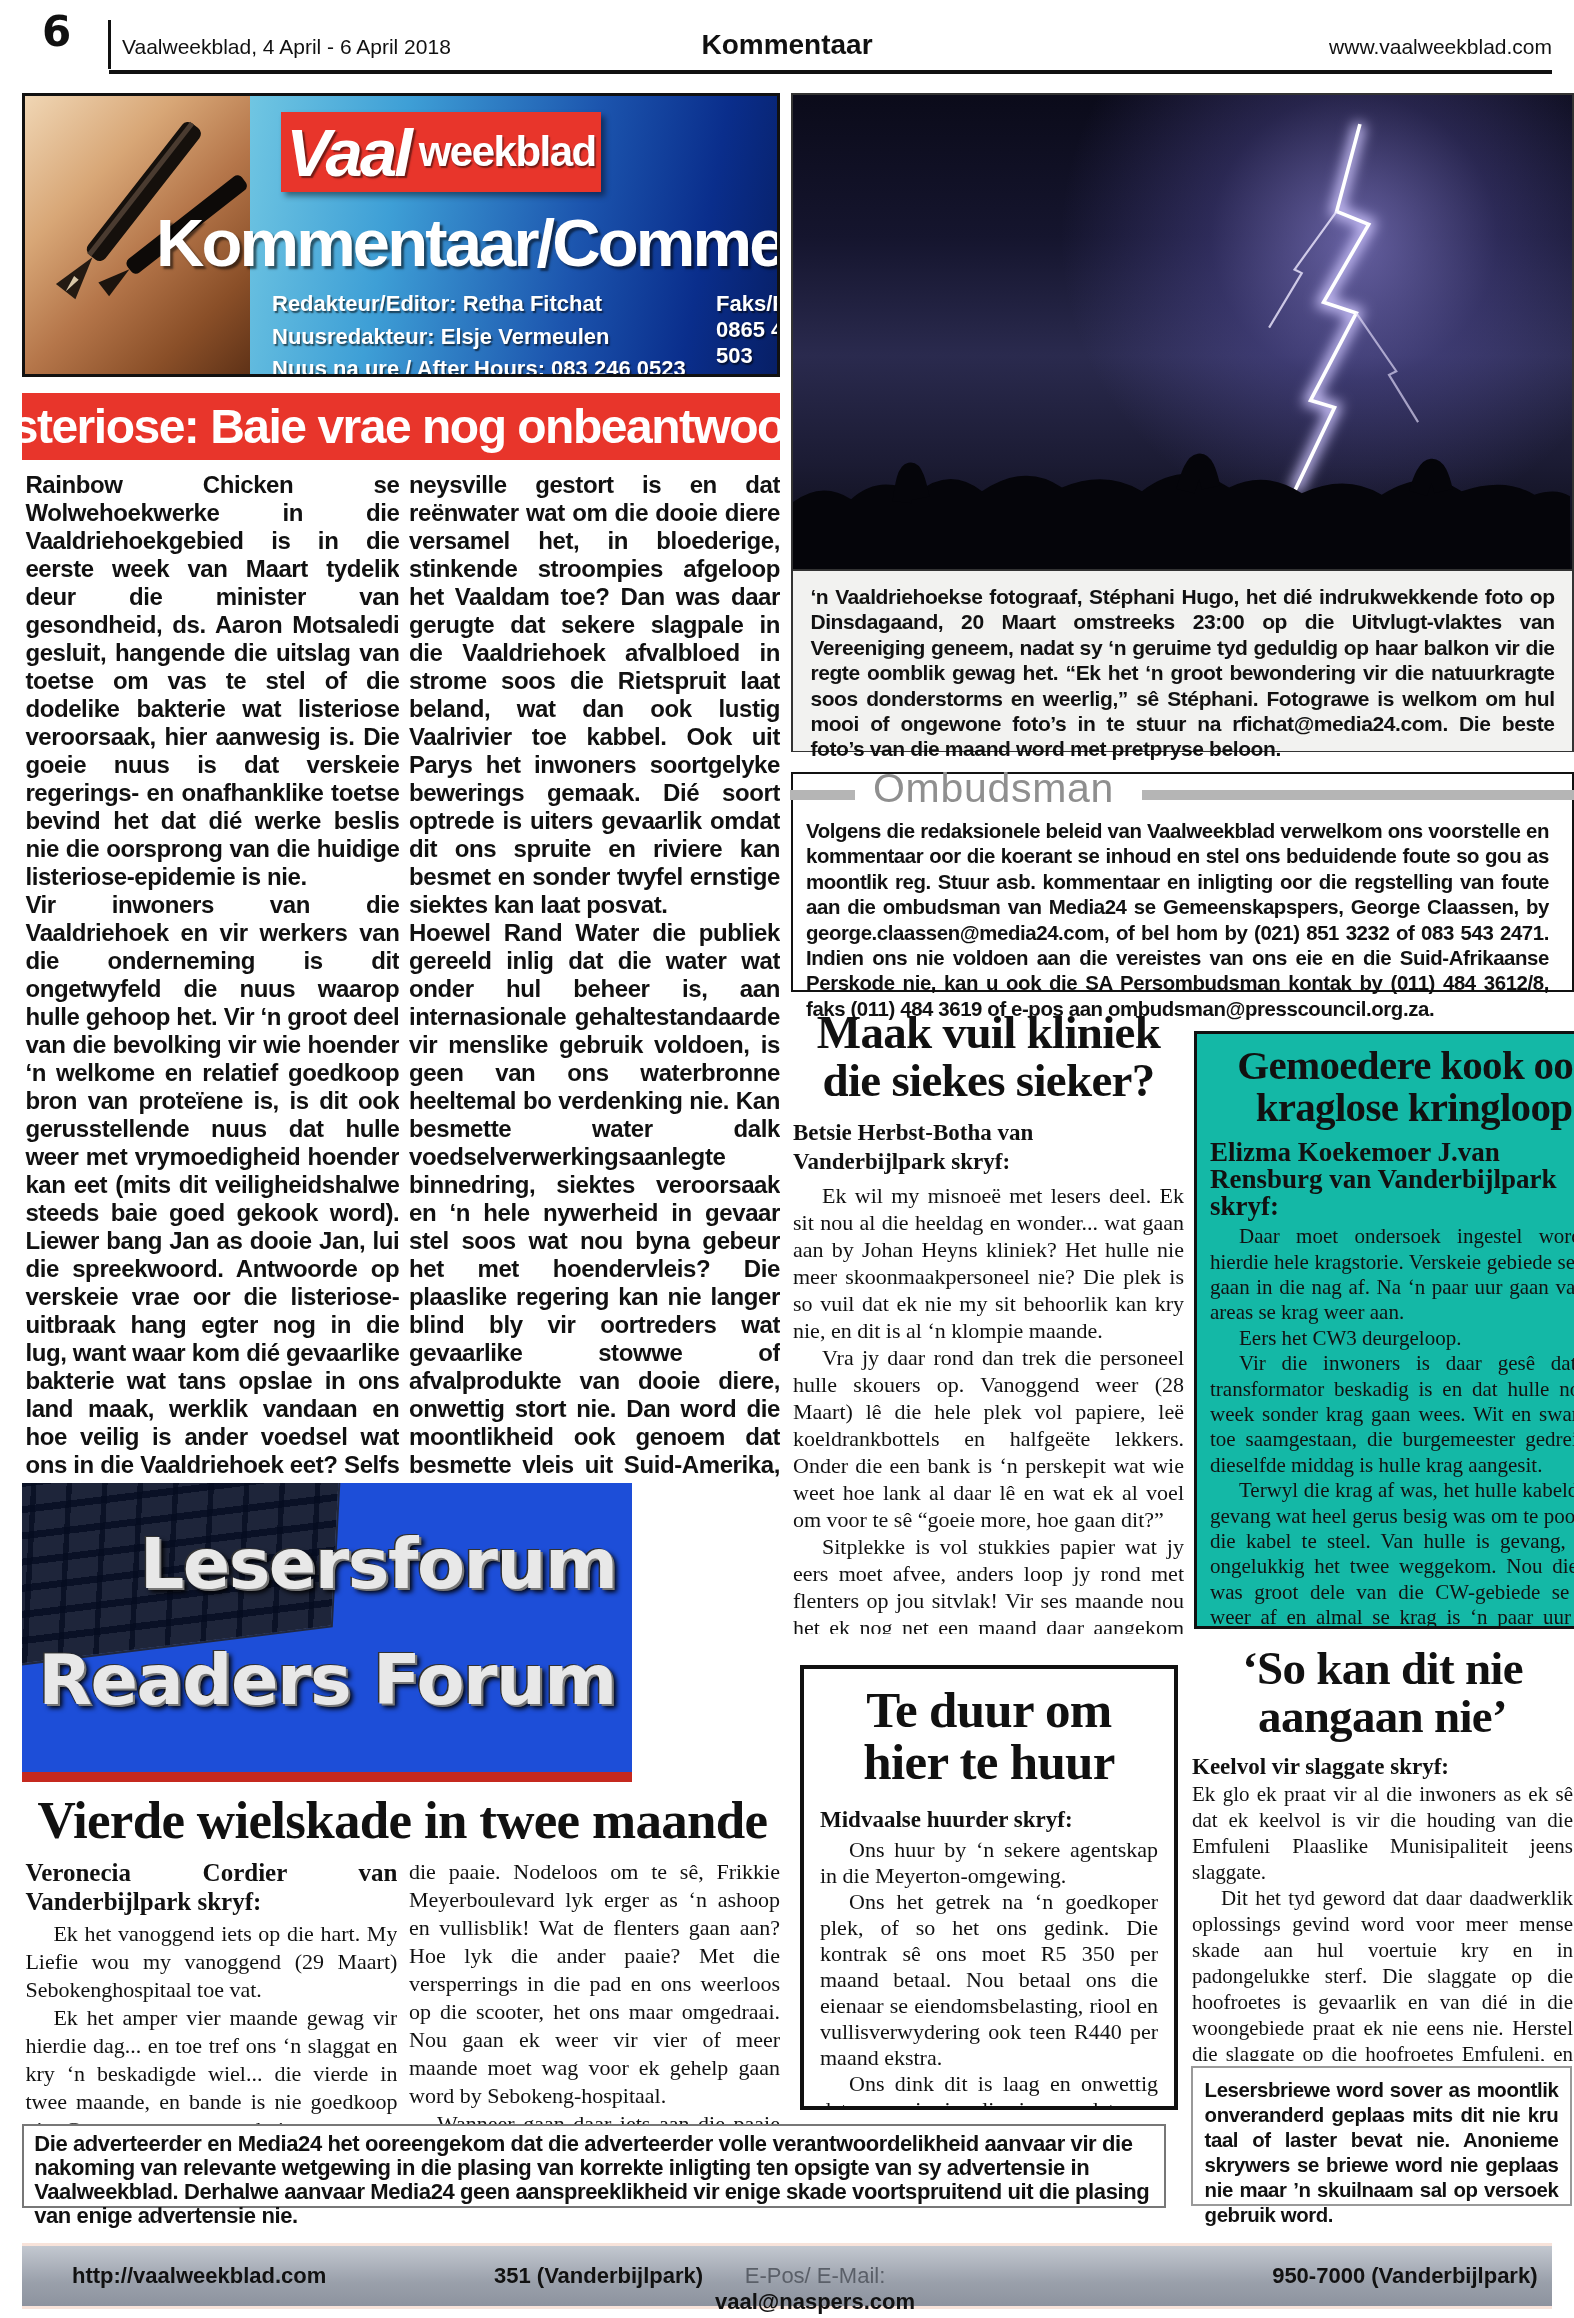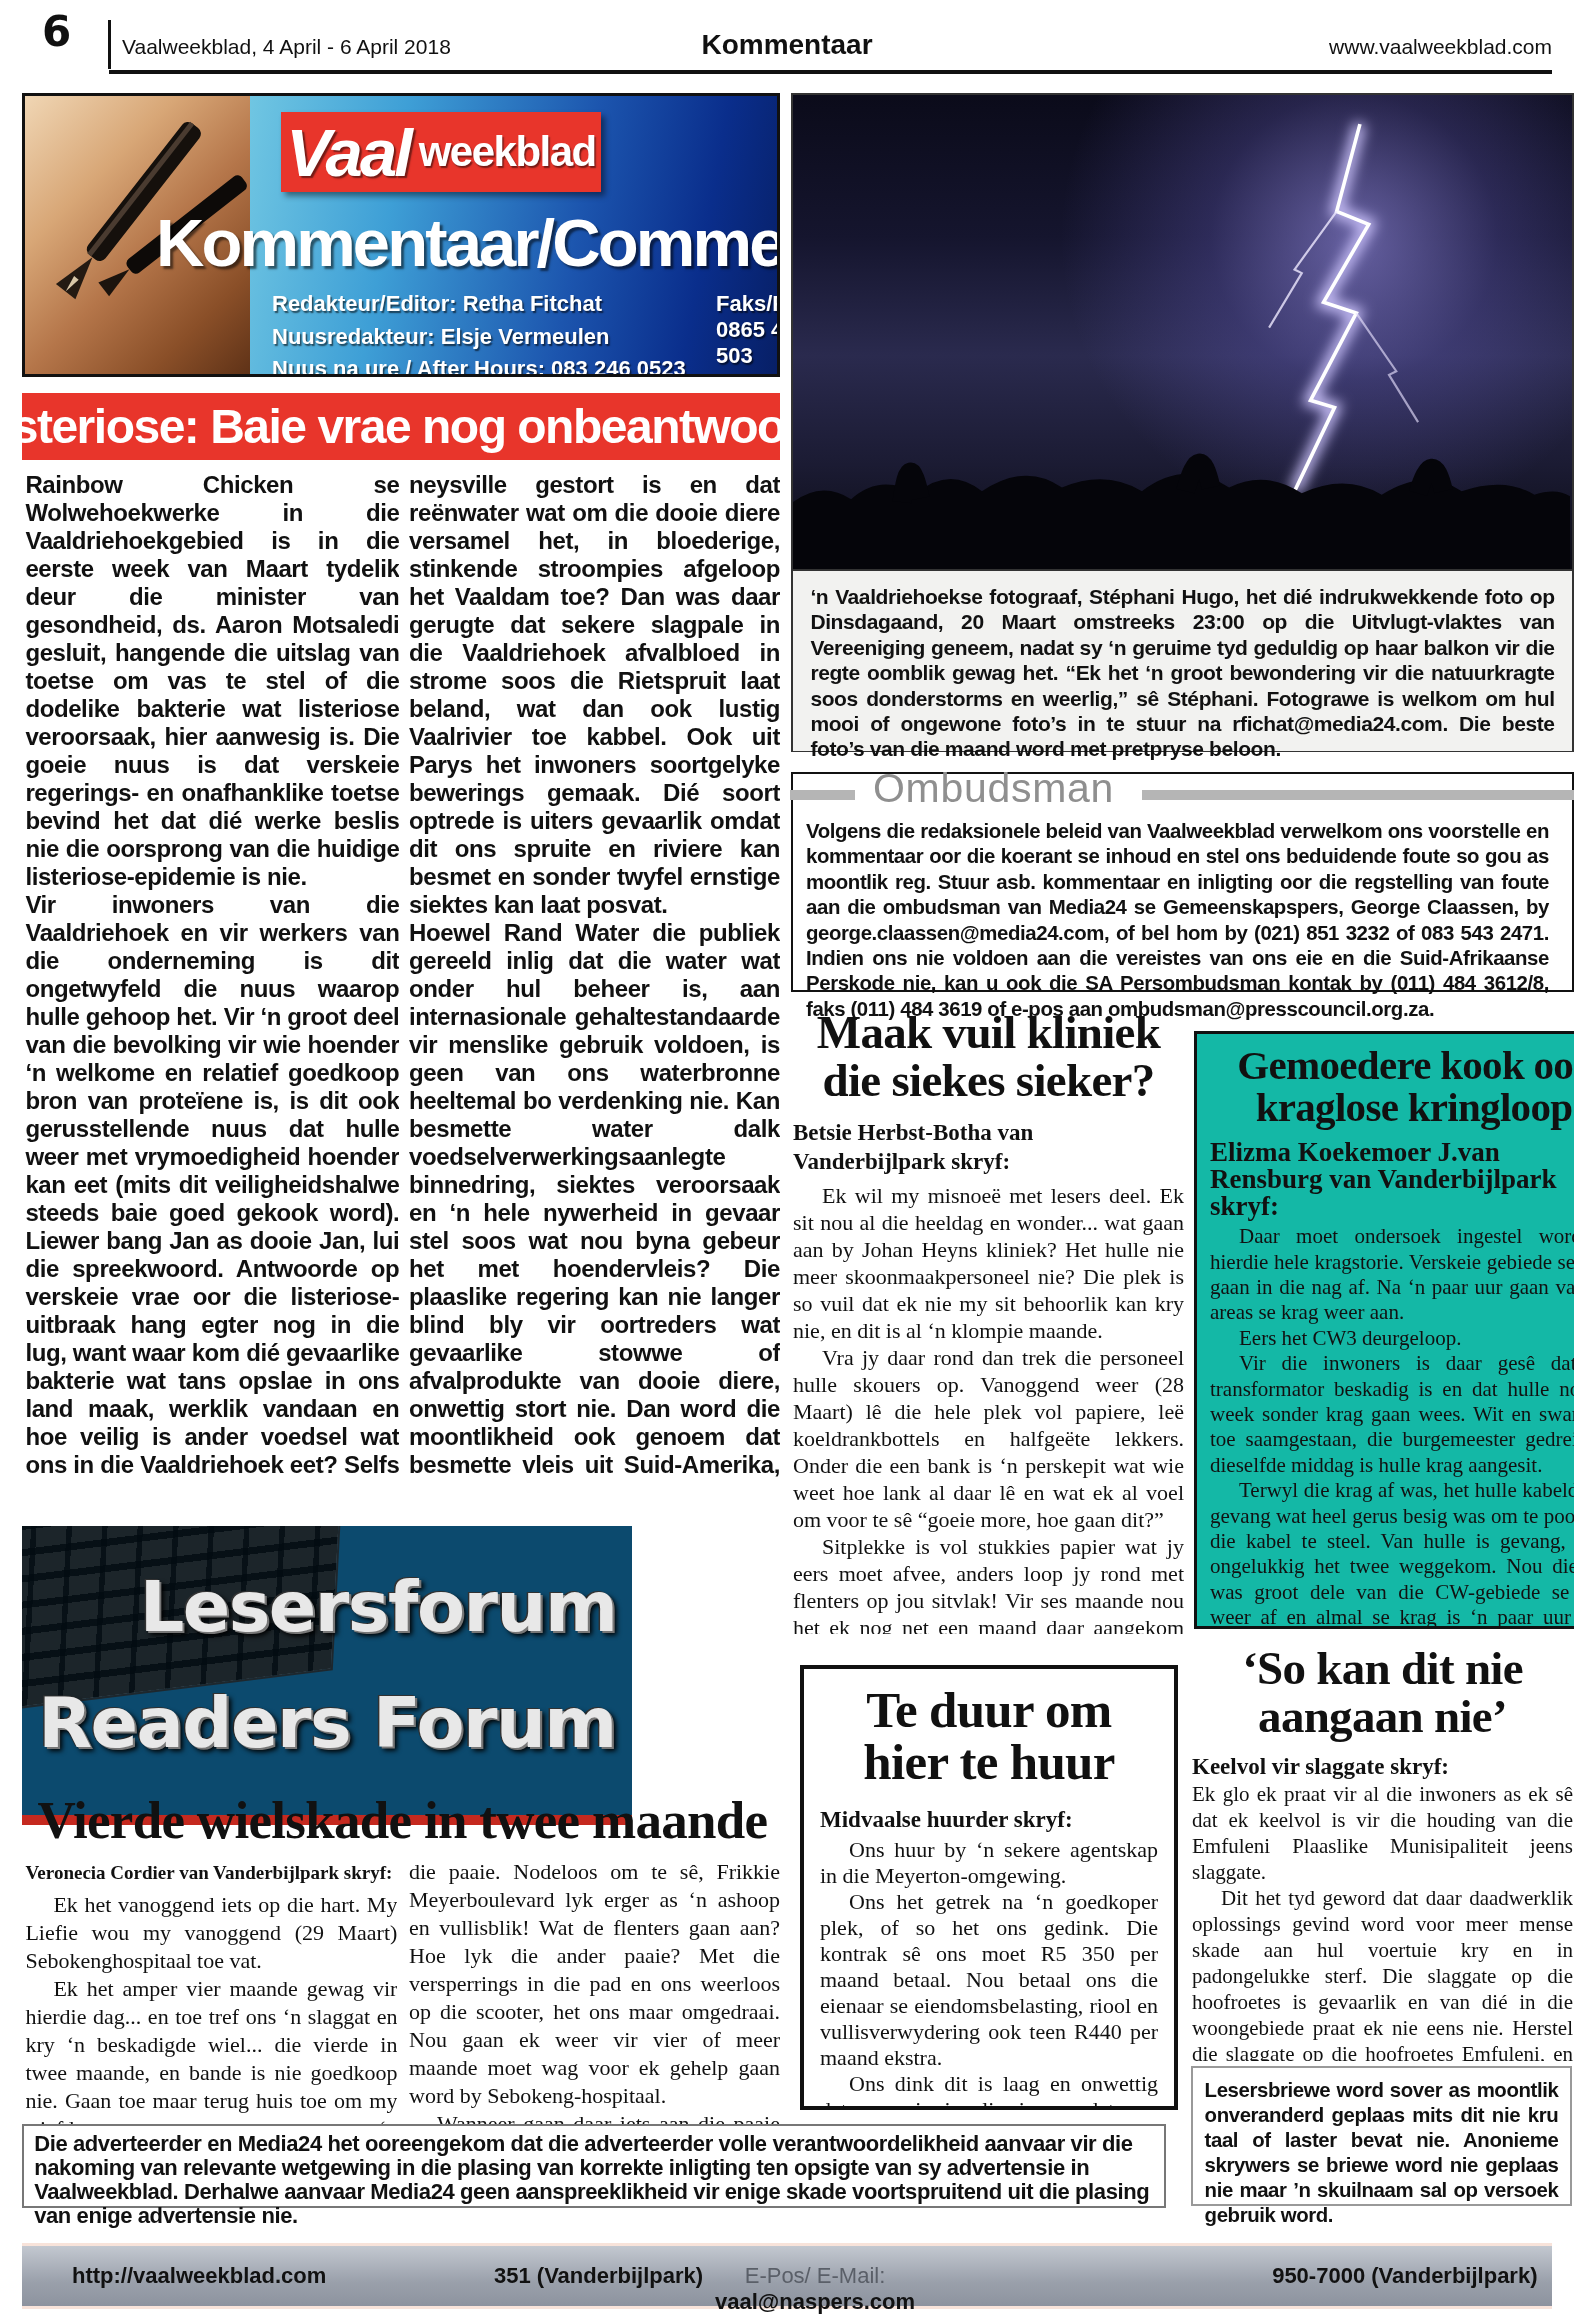--- a/index.html
+++ b/index.html
@@ -35,39 +35,39 @@
   .banner{left:22px;top:393px;width:758px;height:67px;background:#e8352b;display:flex;align-items:center;justify-content:center;}
   .banner span{color:#fff;font-size:48px;font-weight:bold;letter-spacing:-1.5px;white-space:nowrap;}
 
   
   .lead-col{top:471px;height:1007px;overflow:hidden;font-weight:bold;font-size:24px;line-height:28px;
             text-align:justify;letter-spacing:-0.4px;}
   .lead-col p{margin:0;}
   .lc1{left:25.4px;width:374px;} .lc2{left:409px;width:371px;}
 
   
-  .forum{left:22px;top:1526px;width:610px;height:289px;background:#0c4a6e;overflow:hidden;border-bottom:10.2px solid #c5291f;box-sizing:content-box;}
+  .forum{left:22px;top:1483px;width:610px;height:289px;background:#1d4ed8;overflow:hidden;border-bottom:10.2px solid #c5291f;box-sizing:content-box;}
   .kbd{position:absolute;left:-29px;top:-22px;width:342px;height:182px;transform:rotate(-7deg) skewX(-10deg);
        background:repeating-linear-gradient(0deg,#4a4a4a 0 19px,#101010 19px 26px),
                   repeating-linear-gradient(90deg,#6a6a6a 0 30.5px,#1a1a1a 30.5px 36px);
        background-blend-mode:multiply;opacity:.85;border:2.9px solid #222;}
   .forum-line{position:absolute;width:100%;text-align:center;color:#e8e8e8;font-weight:bold;font-size:70px;
               letter-spacing:-1.5px;font-family:"DejaVu Sans",sans-serif;
               text-shadow:2.2px 2.2px 0 #777,4.4px 4.4px 5.8px #000,-1.5px -1.5px 0 #333;}
   .fl1{top:40px;left:51px;} .fl2{top:156px;}
 
   
   .wiel-head{left:25.4px;top:1790px;width:754px;text-align:center;font-family:"Liberation Serif",serif;
              font-weight:bold;font-size:53px;letter-spacing:-0.7px;white-space:nowrap;}
   .letter-byline{font-family:"Liberation Serif",serif;font-weight:bold;}
   .wiel-col{top:1858px;height:349px;overflow:hidden;font-family:"Liberation Serif",serif;font-size:22px;
             line-height:28px;text-align:justify;}
   .wiel-col p{margin:0;text-indent:28px;}
   .wiel-col p.flush{text-indent:0;}
-  .wiel-col .bl{font-size:19px;line-height:29px;margin:0 0 4.4px 0;}
+  .wiel-col .bl{font-size:25px;line-height:29px;margin:0 0 4.4px 0;}
   .wc1{left:25.4px;width:372px;} .wc2{left:409px;width:371px;}
 
   
   .photo-wrap{left:791px;top:93px;width:783px;height:659px;border:2.9px solid #333;box-sizing:border-box;background:#f2f2f0;}
   .photo{position:absolute;left:0;top:0;width:100%;height:474px;overflow:hidden;
          background:radial-gradient(circle at 72% 30%,rgba(168,158,255,.55) 0%,rgba(120,110,220,.25) 22%,transparent 45%),
                     linear-gradient(180deg,#0b0b1a 0%,#15152e 30%,#2a2a4e 55%,#1b1b33 78%,#0a0a12 100%);}
   .caption{position:absolute;left:0;top:474px;width:100%;height:182px;border-top:2.9px solid #333;box-sizing:border-box;
            background:#f2f2f0;padding:13px 17.4px;font-weight:bold;font-size:21px;line-height:25.4px;text-align:justify;letter-spacing:-0.4px;}
 

